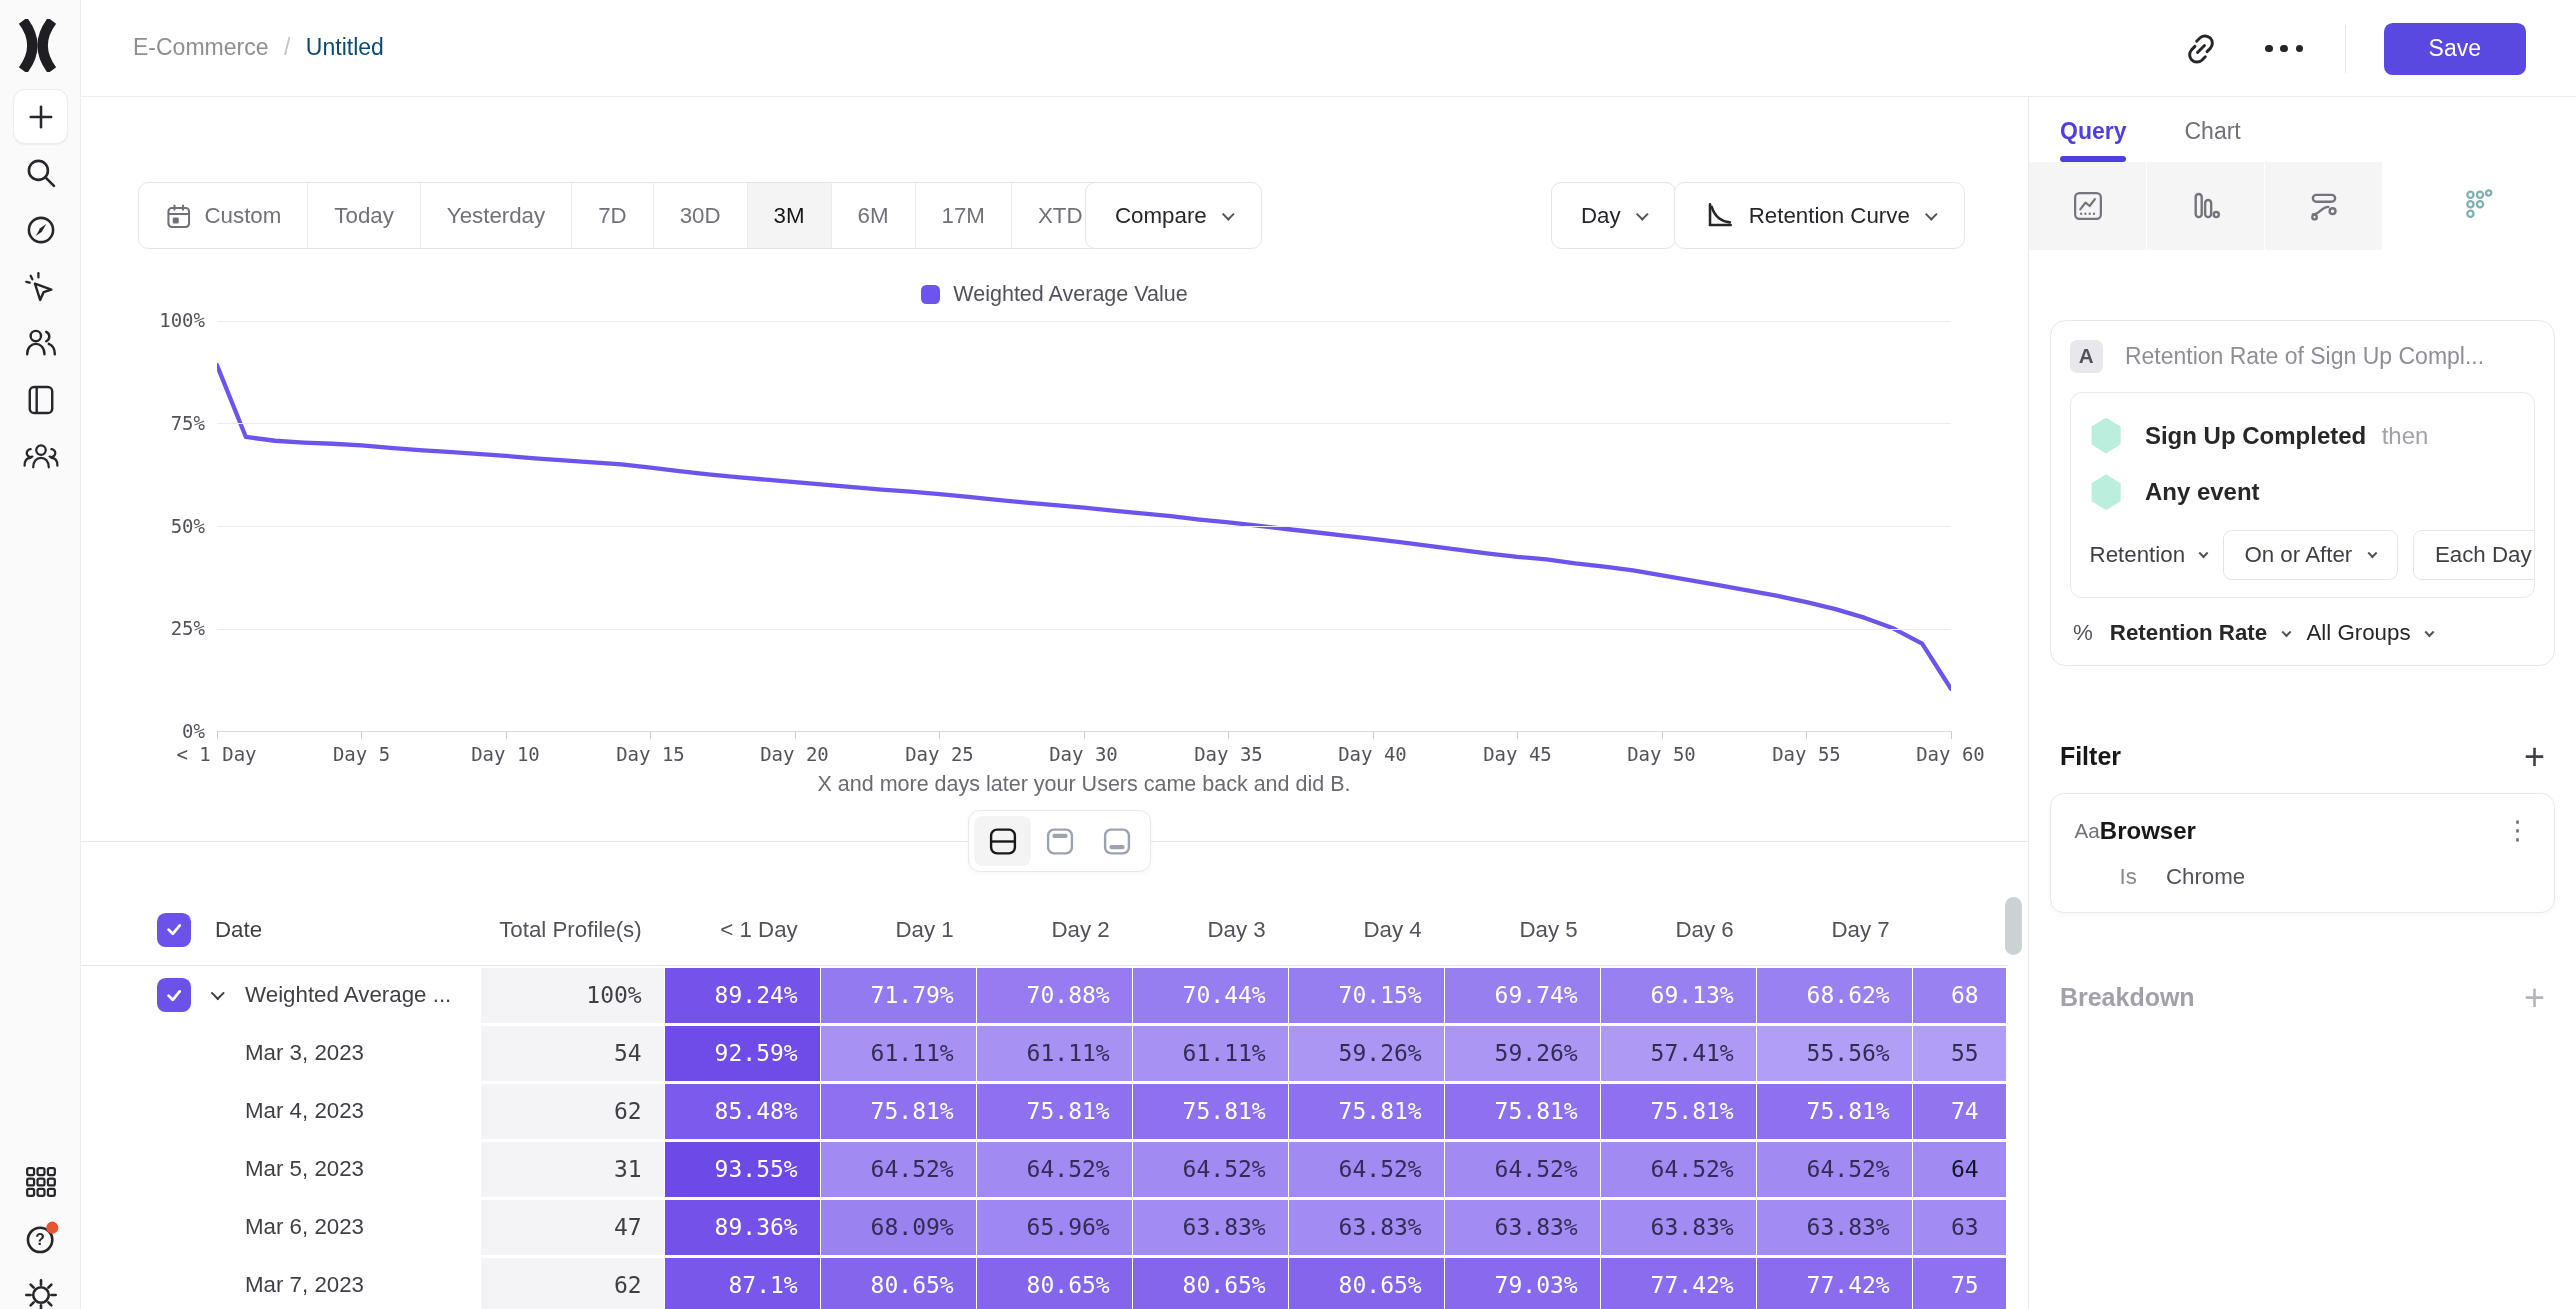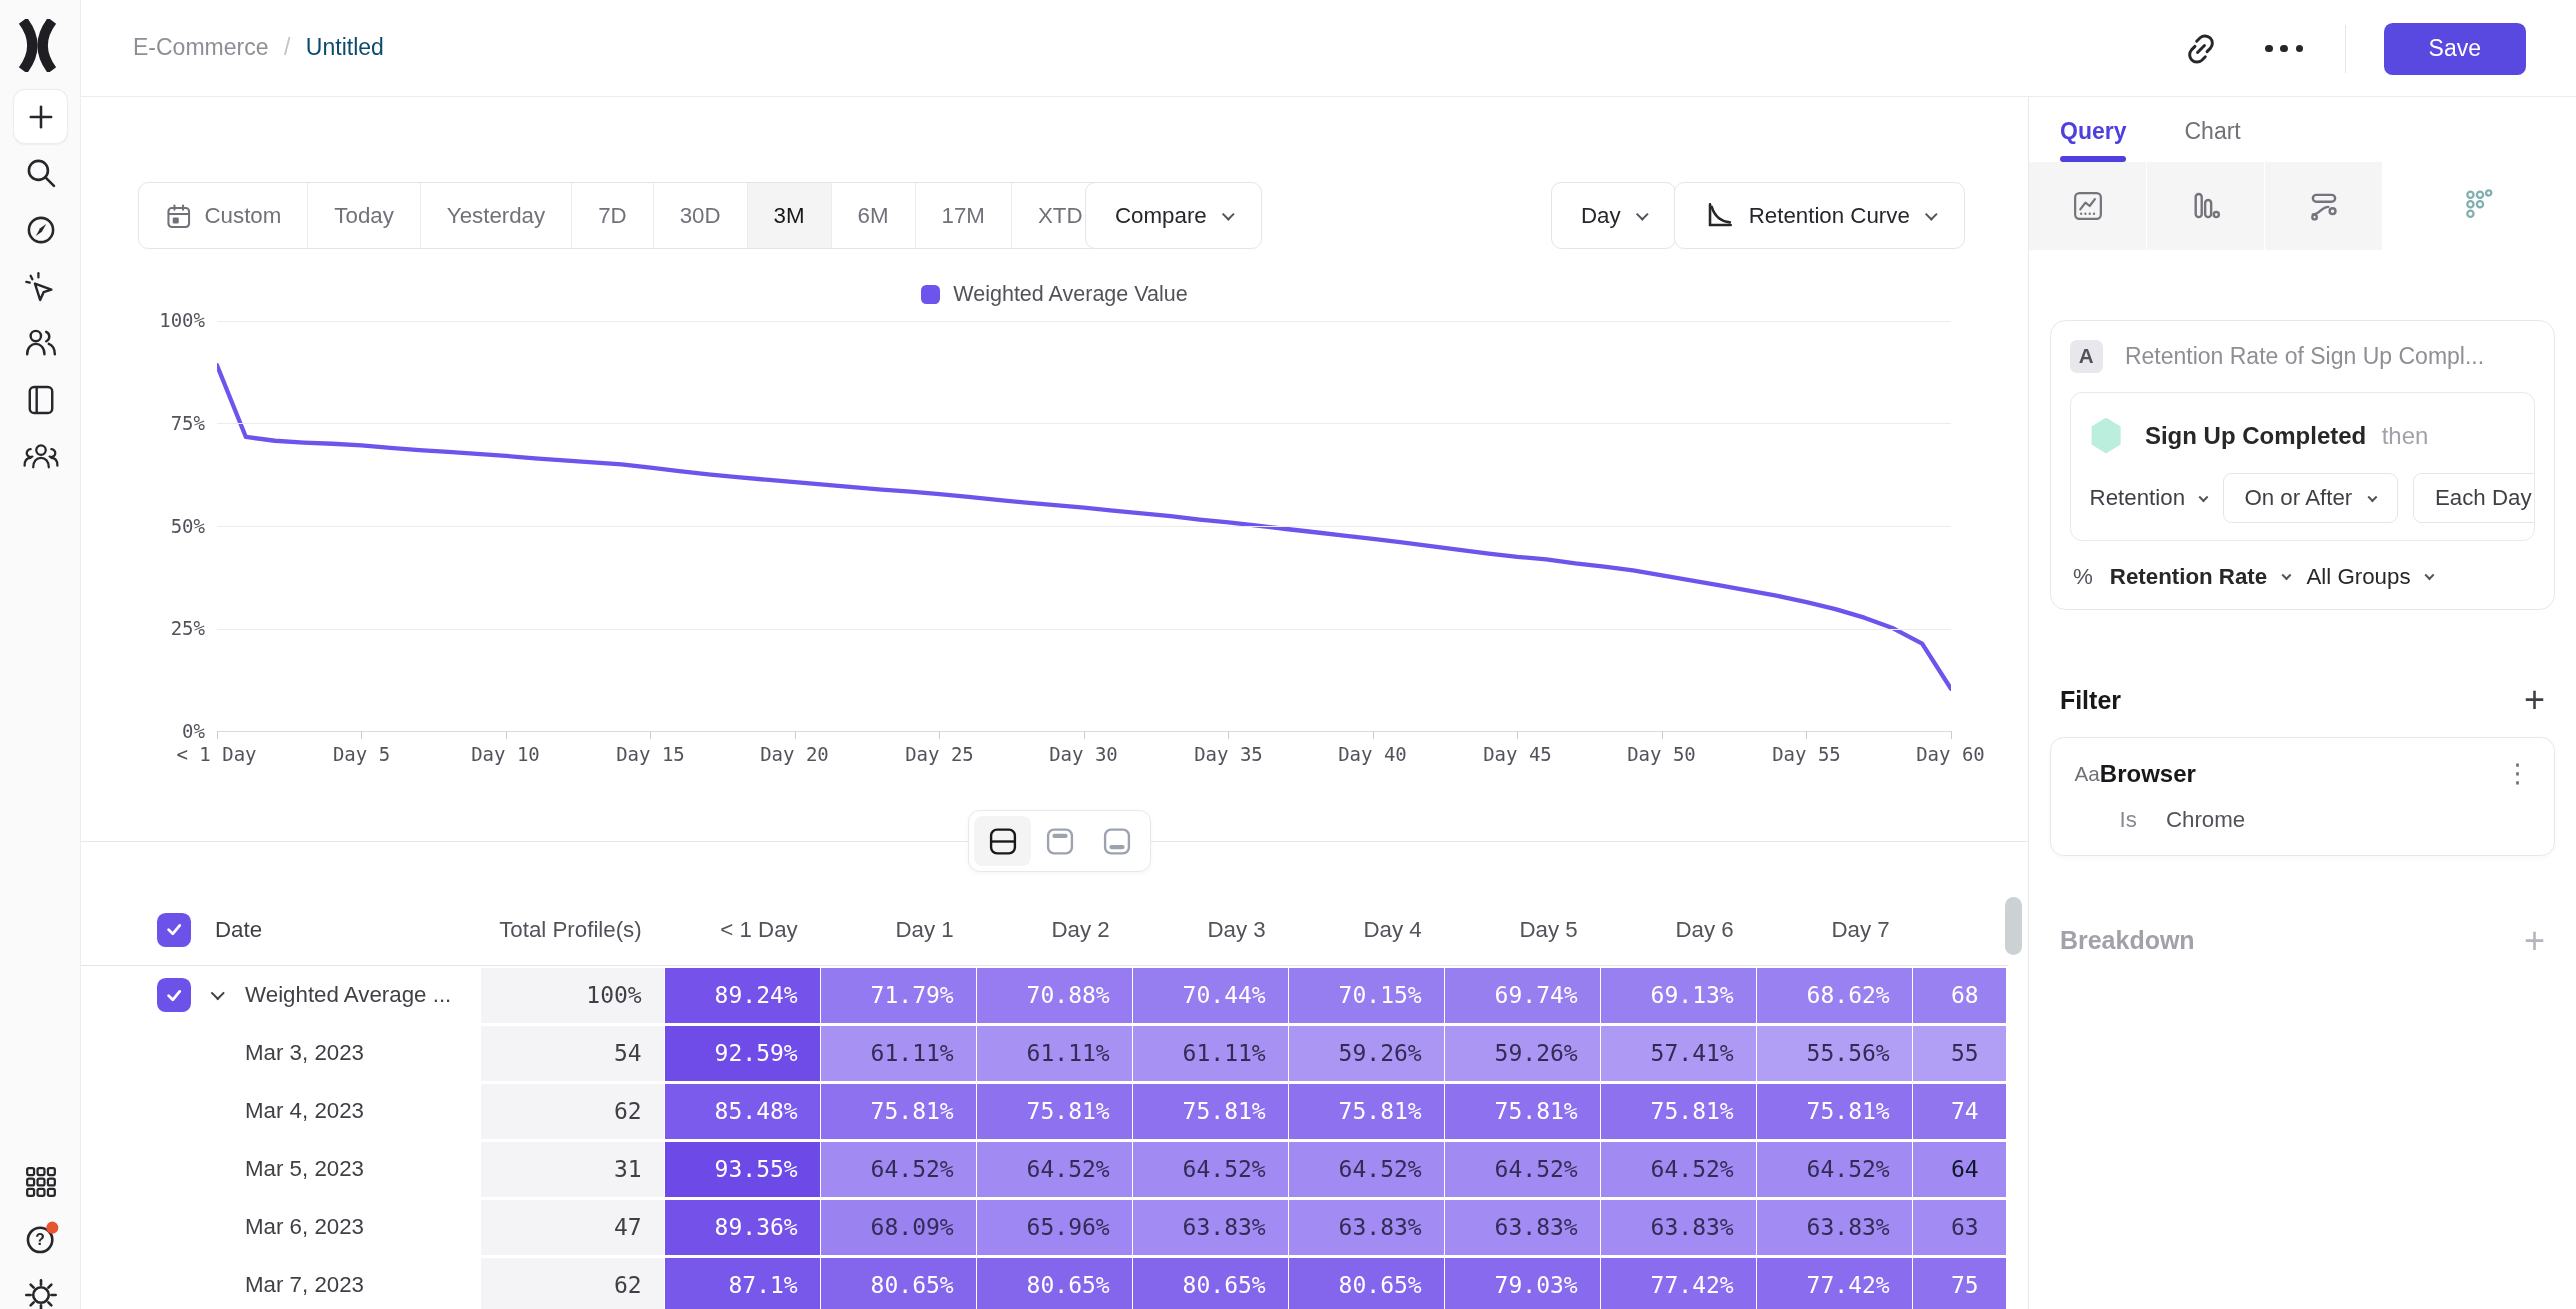--- a/index.html
+++ b/index.html
@@ -310,20 +310,21 @@
       <span>Retention Curve</span>
         <span class="chev"></span>
     </button>
   </div>
 
   <div class="chart-region" id="chart-region">
     <div class="legend">
       <span class="legend-swatch"></span>
       <span class="legend-label">Weighted Average Value</span>
     </div>
+    <div class="axis-caption">X and more days later your Users came back and did B.</div>
     <svg class="plot-svg" id="plot-svg" width="1734" height="411" viewBox="0 0 2018 478">
         <polyline points="0.0,51.4 33.6,134.8 67.3,139.2 100.9,141.3 134.5,142.7 168.2,144.6 201.8,147.6 235.4,150.0 269.1,152.2 302.7,154.4 336.3,156.8 370.0,159.7 403.6,162.0 437.2,164.4 470.9,166.8 504.5,170.6 538.1,174.5 571.8,178.3 605.4,181.6 639.0,184.5 672.7,187.4 706.3,190.2 739.9,193.1 773.6,196.0 807.2,198.4 840.8,201.2 874.5,204.6 908.1,207.9 941.7,211.3 975.4,214.1 1009.0,217.0 1042.6,220.4 1076.3,223.7 1109.9,227.0 1143.5,230.9 1177.2,234.2 1210.8,238.0 1244.4,241.9 1278.1,245.7 1311.7,249.5 1345.3,253.3 1379.0,257.6 1412.6,261.9 1446.2,266.2 1479.9,270.5 1513.5,274.4 1547.1,277.2 1580.8,282.0 1614.4,285.8 1648.0,290.1 1681.7,295.9 1715.3,301.6 1748.9,307.4 1782.6,313.6 1816.2,319.8 1849.8,327.0 1883.5,335.1 1917.1,345.1 1950.7,357.5 1984.4,375.2 2018.0,427.8" fill="none" stroke="#6d54ec" stroke-width="5" stroke-linejoin="round" stroke-linecap="round"></polyline>
       </svg>
   <div class="gridline" style="left: 136px; width: 1734px; top: 46px;"></div>
       <div class="y-label" style="left: 33px; top: 34px;">100%</div>
       <div class="gridline" style="left: 136px; width: 1734px; top: 148px;"></div>
       <div class="y-label" style="left: 33px; top: 137px;">75%</div>
       <div class="gridline" style="left: 136px; width: 1734px; top: 251px;"></div>
       <div class="y-label" style="left: 33px; top: 240px;">50%</div>
       <div class="gridline" style="left: 136px; width: 1734px; top: 354px;"></div>
@@ -552,20 +553,24 @@
         <div class="qcard-head">
           <span class="step-badge">A</span>
           <span class="qcard-title">Retention Rate of Sign Up Compl...</span>
         </div>
         <div class="inner-card">
           <div class="event-row">
             <span class="hexagon"></span>
             <span class="event-name">Sign Up Completed</span>
             <span class="event-suffix">then</span>
           </div>
+          <div class="event-row">
+            <span class="hexagon"></span>
+            <span class="event-name">Any event</span>
+          </div>
           <div class="dd-row">
             <span class="dd-plain">
               <span>Retention</span>
                 <span class="chev sm"></span>
             </span>
             <span class="dd-btn">
               <span>On or After</span>
                 <span class="chev sm"></span>
             </span>
             <span class="dd-btn">

